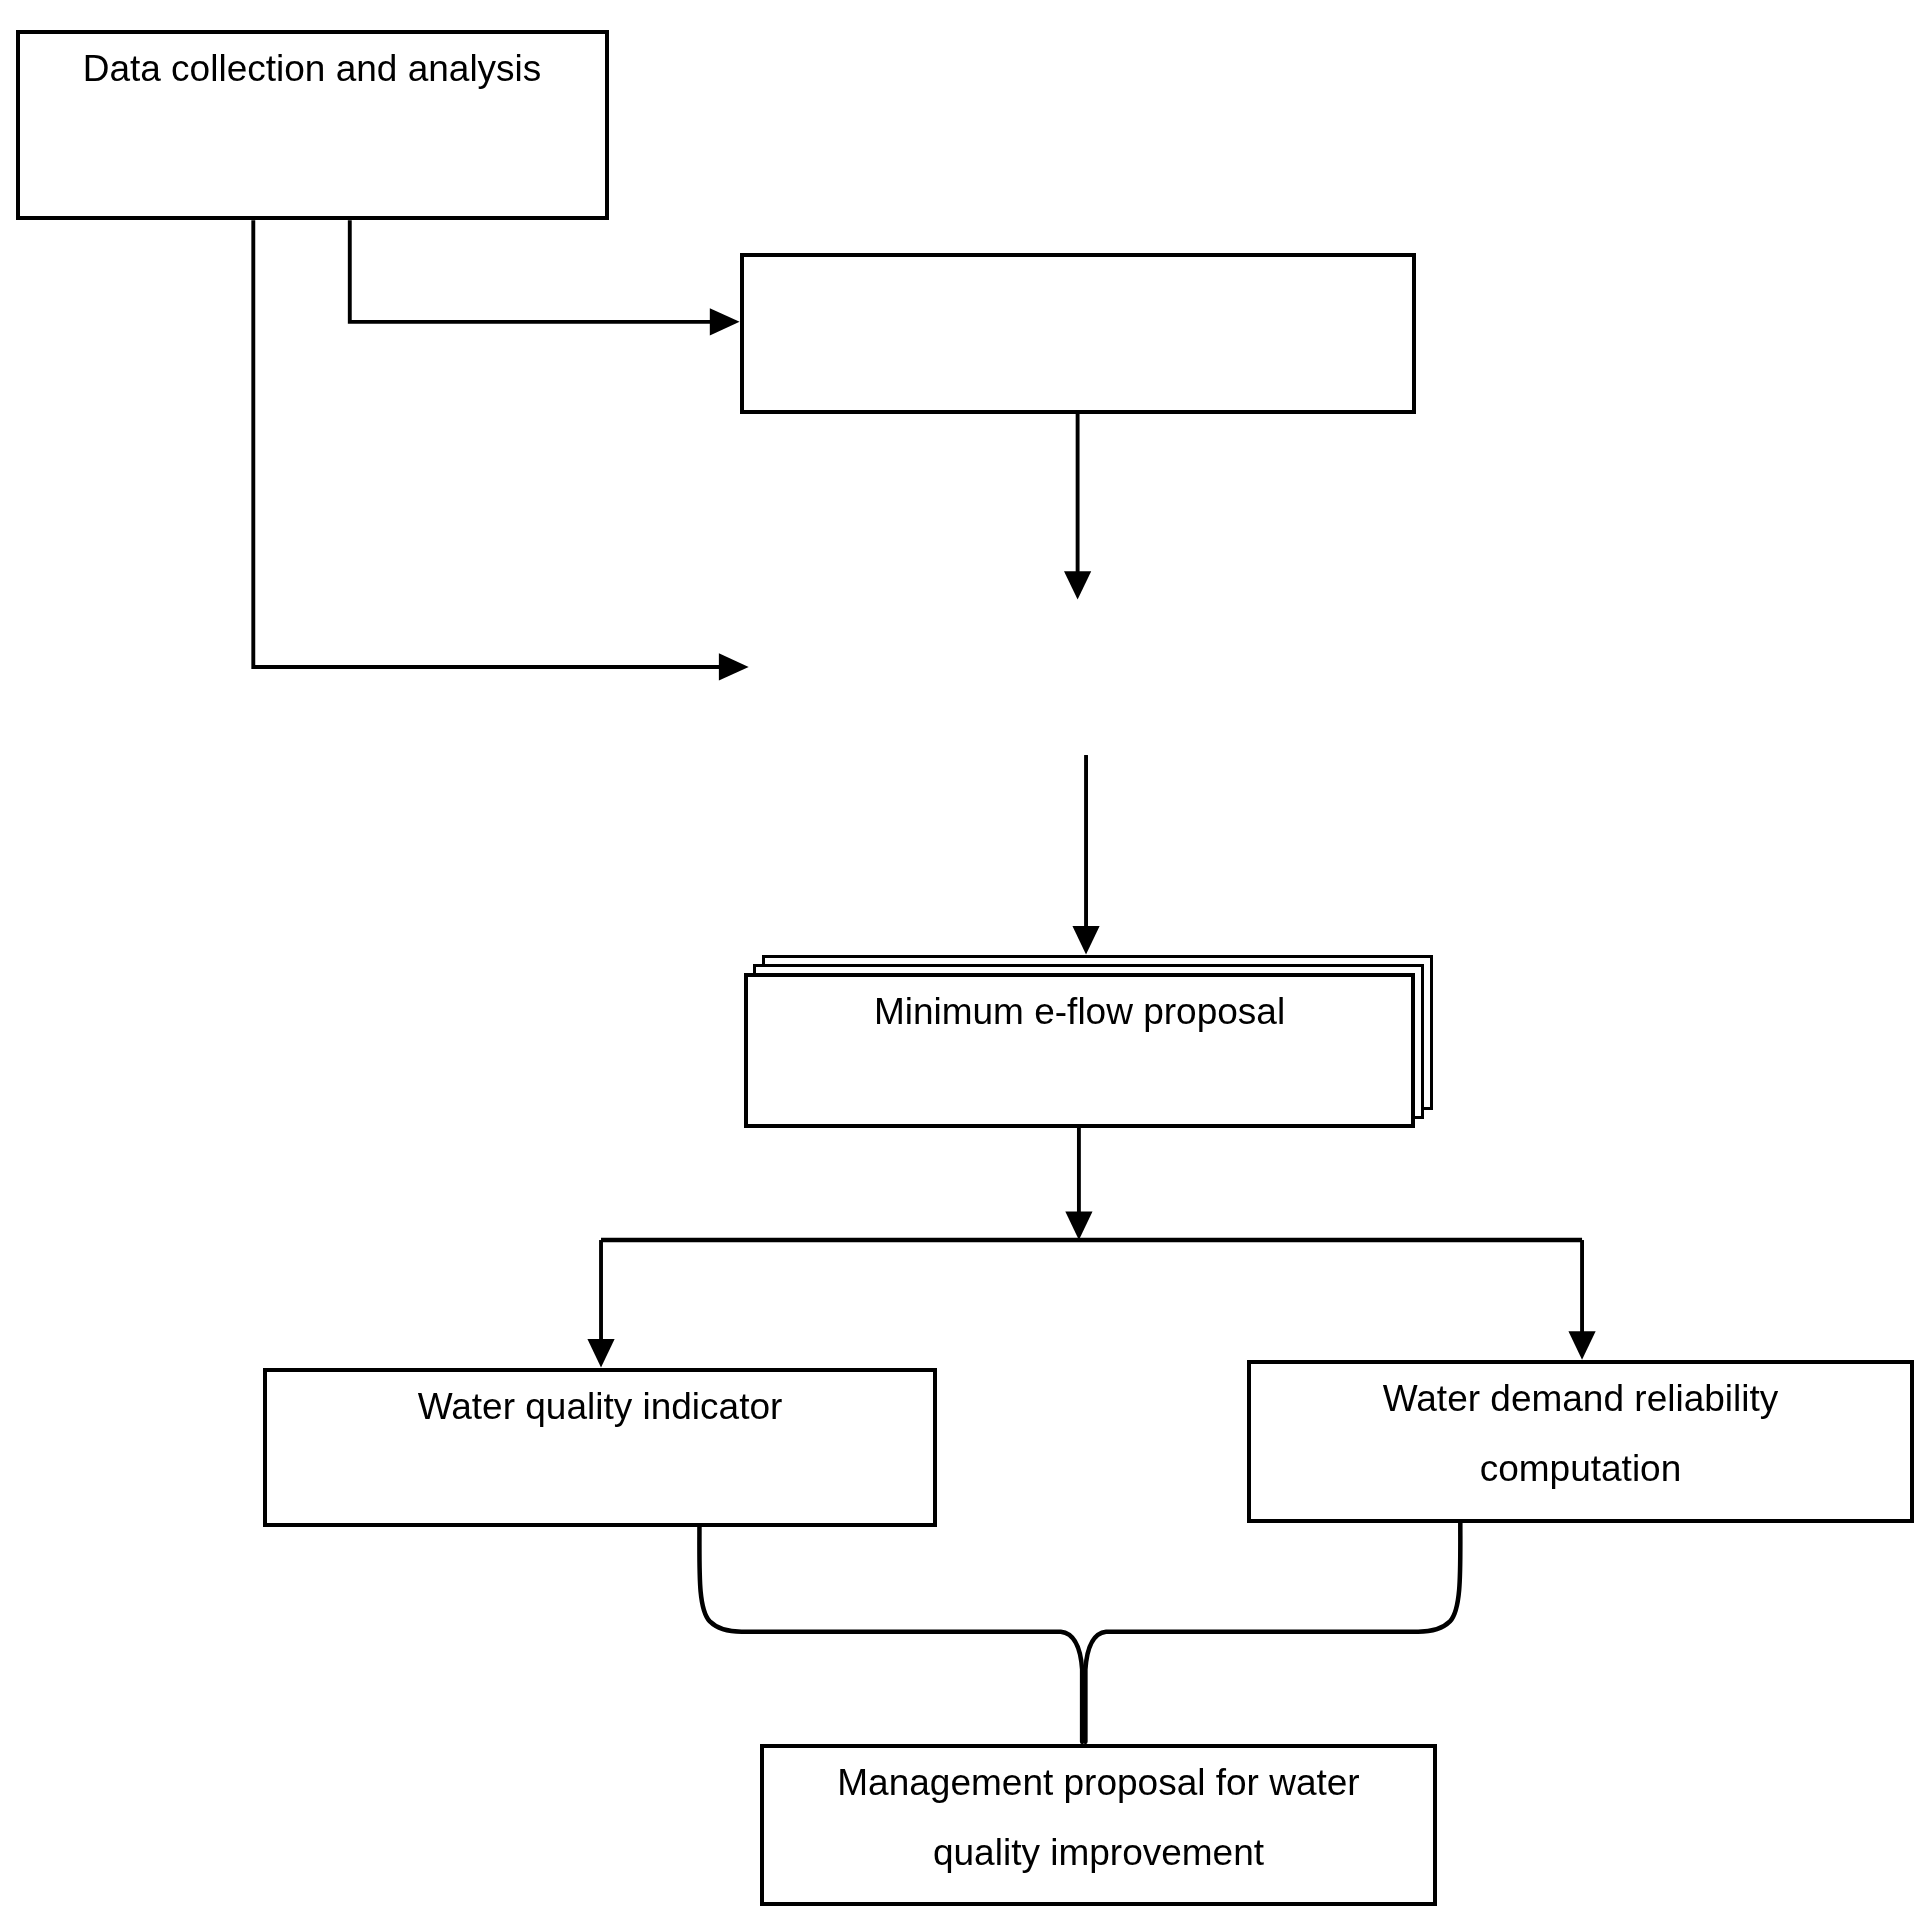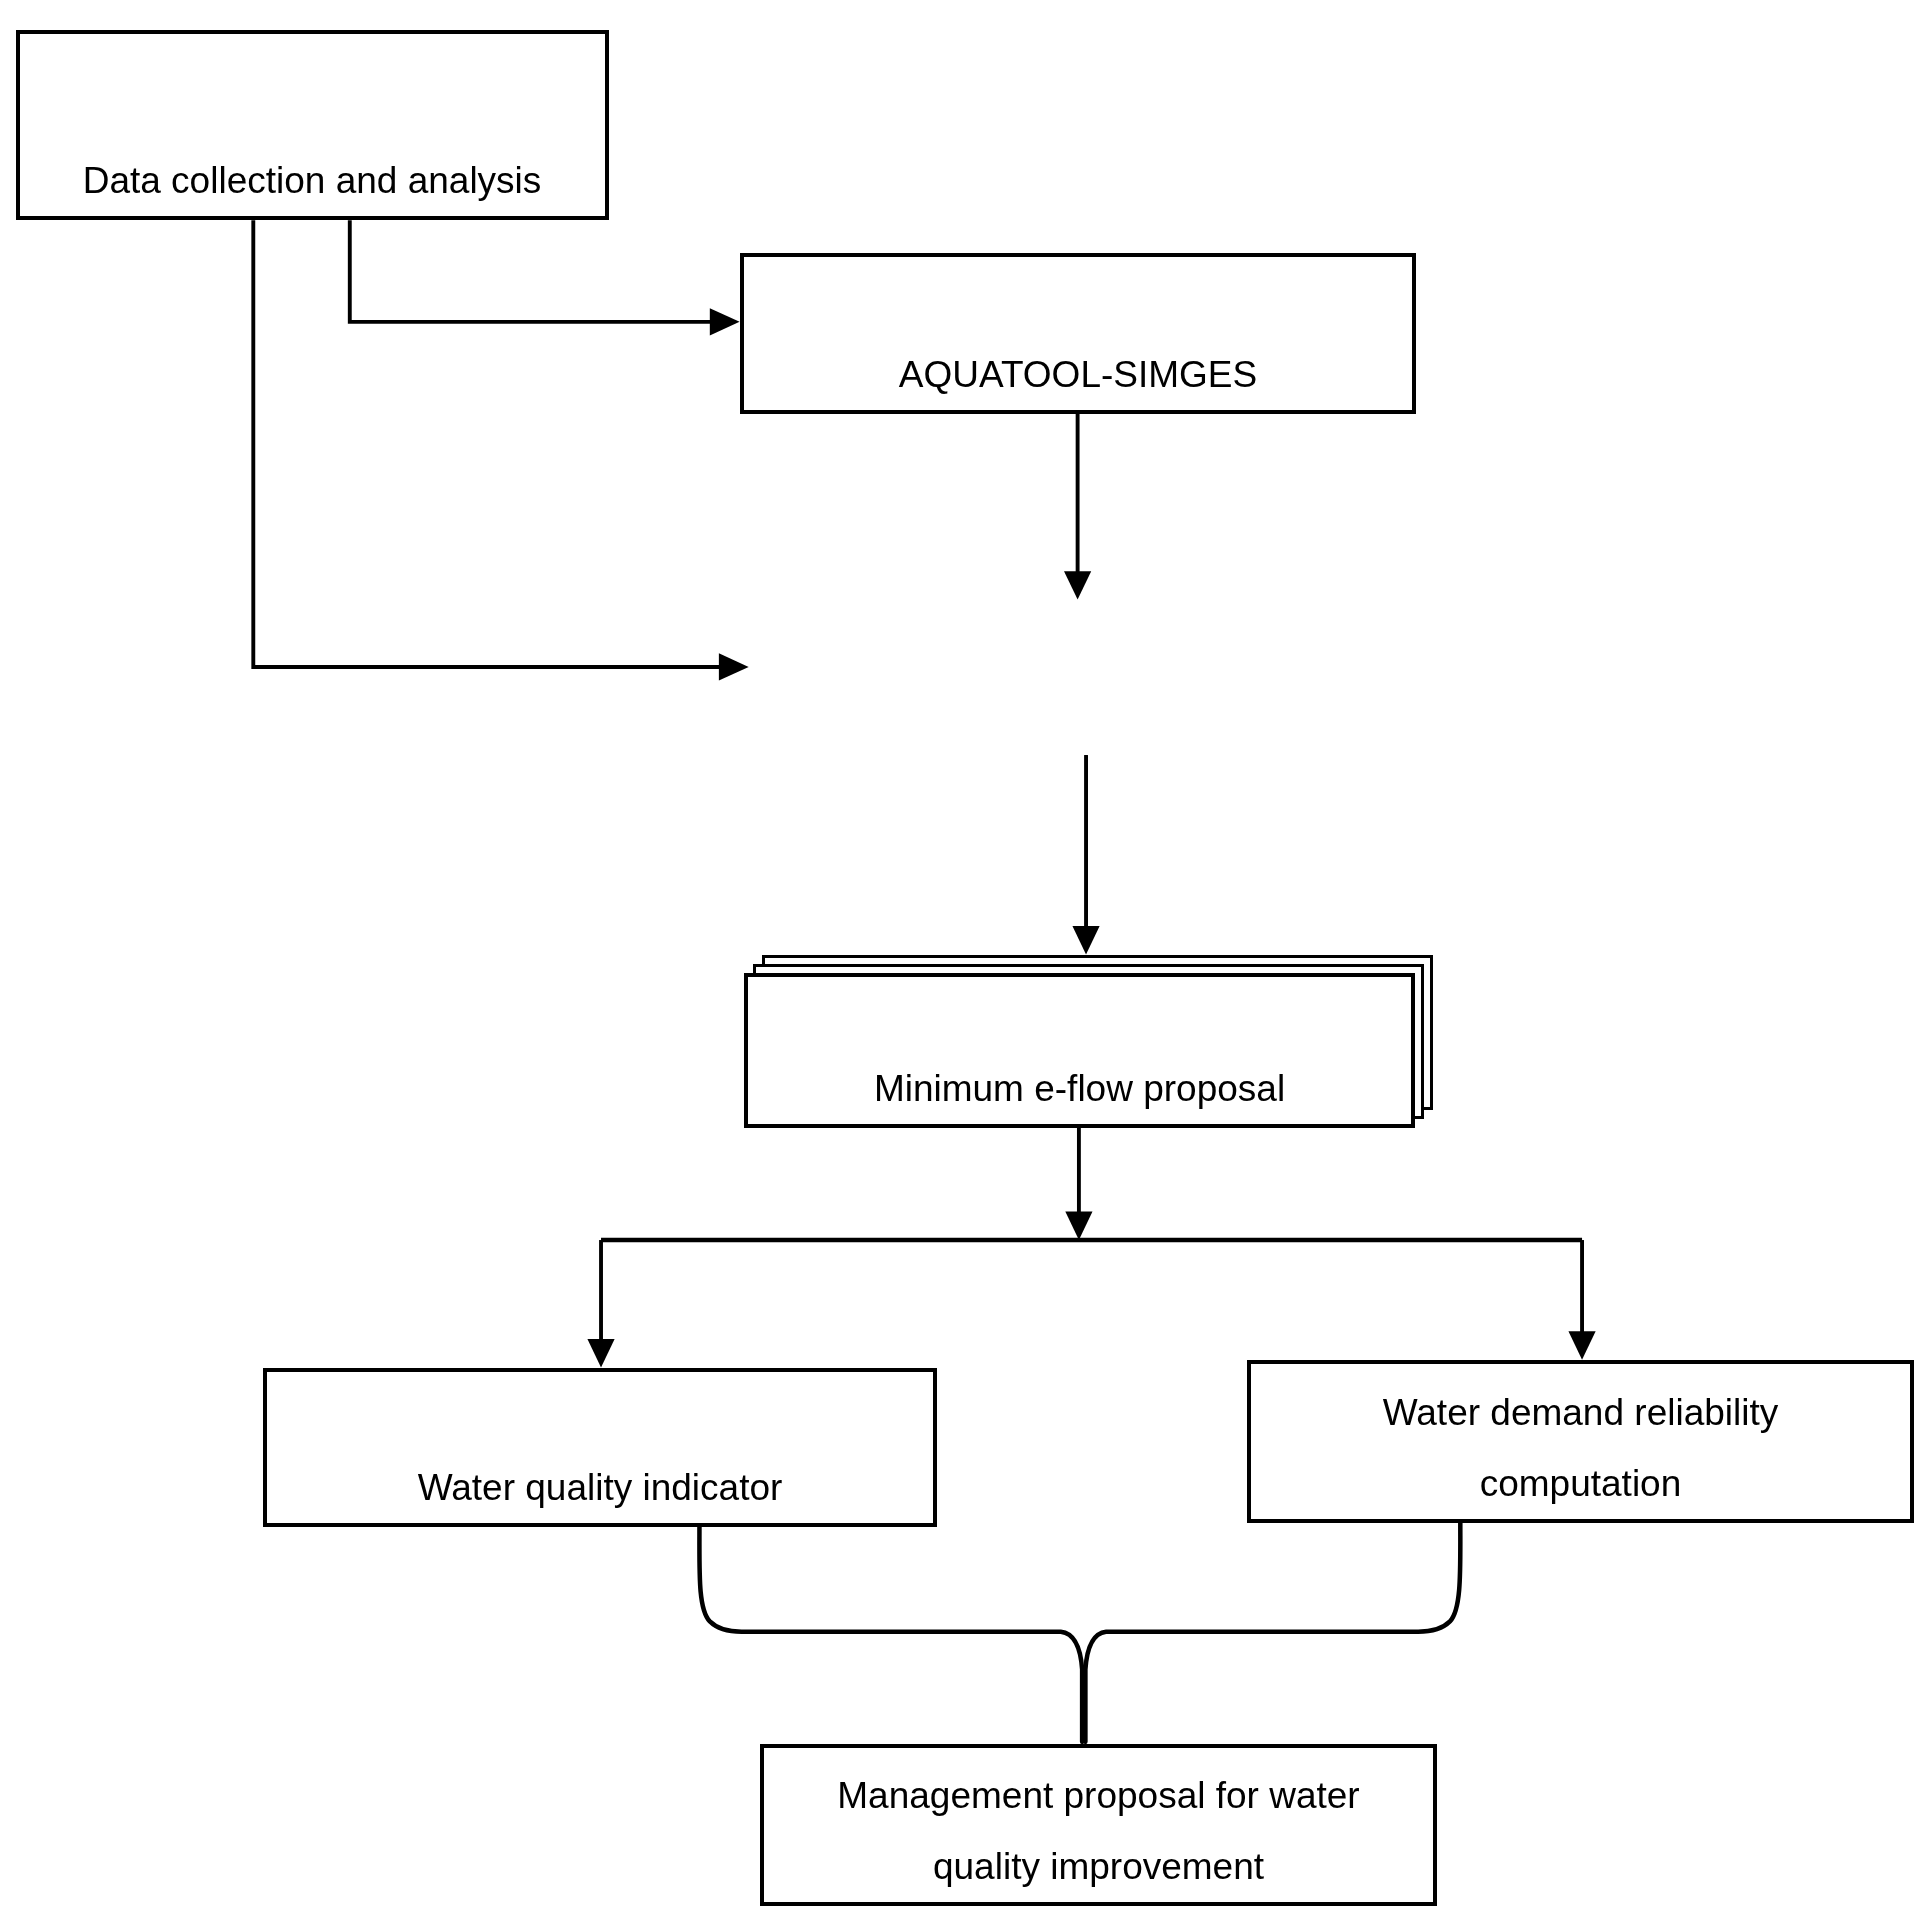--- a/index.html
+++ b/index.html
@@ -37,21 +37,21 @@
     fill: #000000;
     stroke: none;
   }
   .node {
     position: absolute;
     box-sizing: border-box;
     border: 4.5px solid #000000;
     background: #ffffff;
     display: flex;
     flex-direction: column;
-    justify-content: flex-end;
+    justify-content: flex-start;
     align-items: center;
     text-align: center;
     font-size: 37px;
     line-height: 1.9;
   }
   .node span {
     display: block;
     white-space: nowrap;
   }
   
@@ -123,21 +123,20 @@
                              Q 1680 2523, 1676 2578
                              L 1676 2690"></path>
     </g>
   </svg>
 
   <div class="node n-data">
     <span>Data collection and analysis</span>
   </div>
 
   <div class="node n-basin">
-    <span>AQUATOOL-SIMGES</span>
   </div>
 
 
   <div class="node n-eflow-3"></div>
   <div class="node n-eflow-2"></div>
   <div class="node n-eflow-1">
     <span>Minimum e-flow proposal</span>
   </div>
 
   <div class="node n-indicator">

